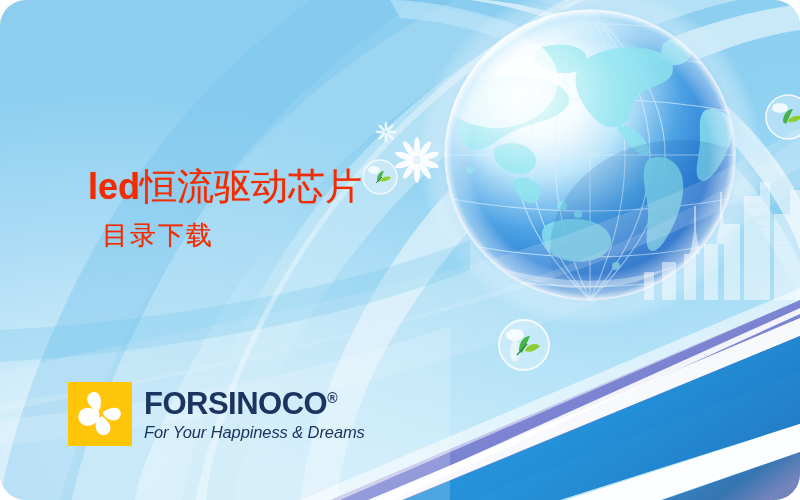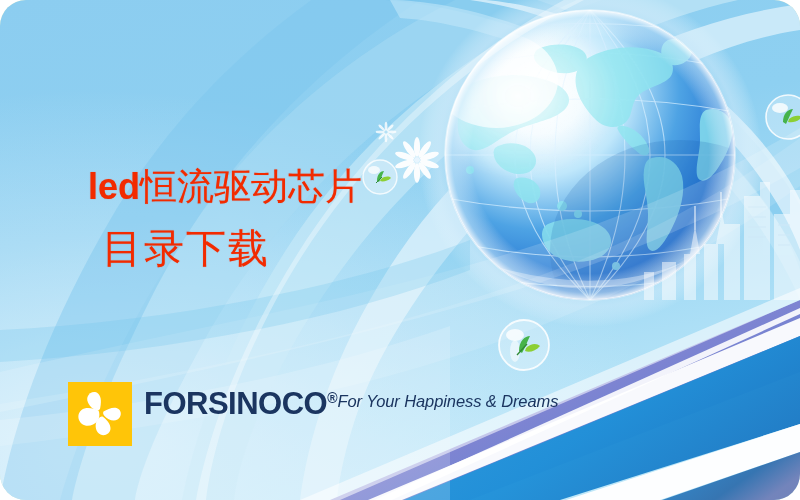--- a/index.html
+++ b/index.html
@@ -41,23 +41,23 @@
     font-size: 37px;
     letter-spacing: 0px;
   }
   .headline .line1 .latin {
     font-family: "Liberation Sans", "DejaVu Sans", sans-serif;
     font-weight: 700;
     font-size: 36px;
   }
   .headline .line2 {
     display: block;
-    margin-top: 24px;
+    margin-top: 18px;
     margin-left: 14px;
-    font-size: 40px;
+    font-size: 26px;
     letter-spacing: 2px;
   }
 
   
   .logo {
     position: absolute;
     left: 68px;
     top: 382px;
     z-index: 30;
     display: flex;
@@ -67,21 +67,21 @@
     width: 64px;
     height: 64px;
     background: #ffc508;
     flex: 0 0 auto;
     position: relative;
   }
   .logo-mark svg { display: block; }
   .logo-text {
     margin-left: 12px;
     display: flex;
-    flex-direction: row;
+    flex-direction: column;
     justify-content: flex-start;
     padding-top: 6px;
   }
   .logo-wordmark {
     color: #1b3560;
     font-weight: 700;
     font-size: 31px;
     line-height: 1;
     letter-spacing: -0.5px;
     white-space: nowrap;

